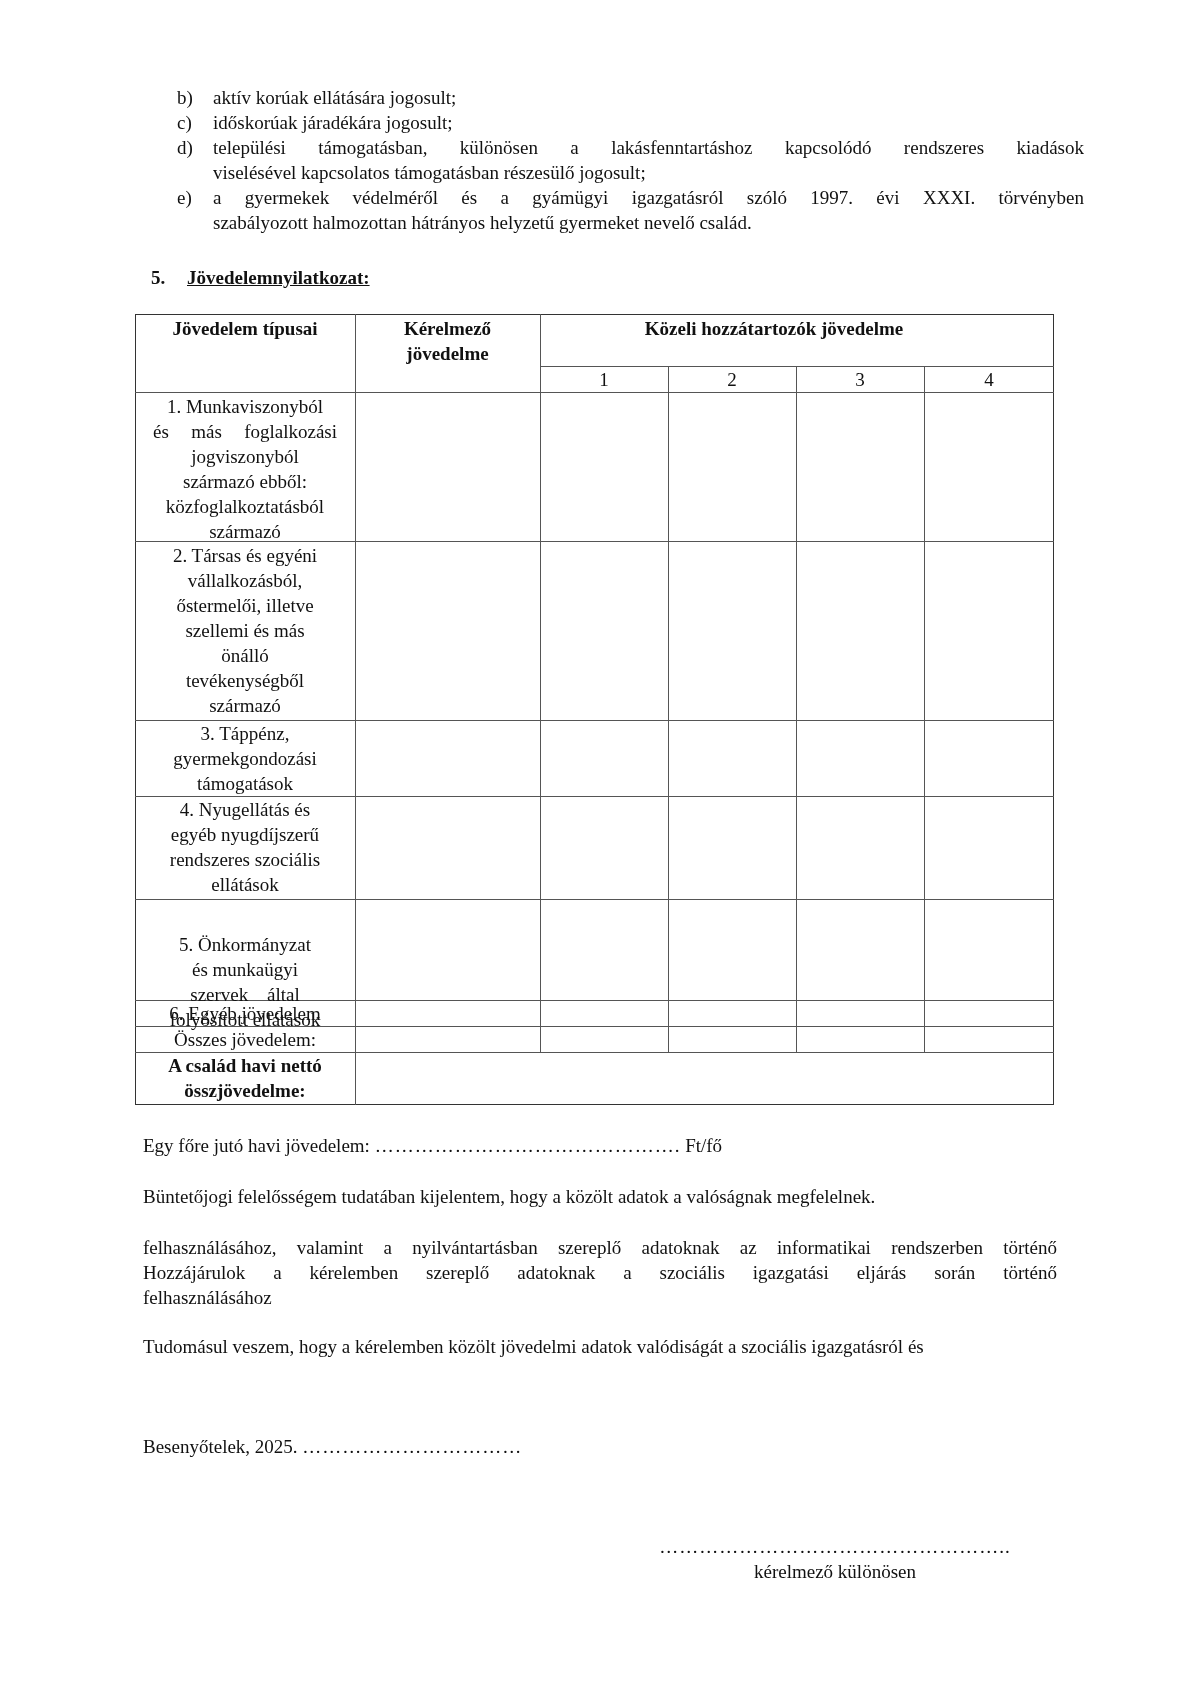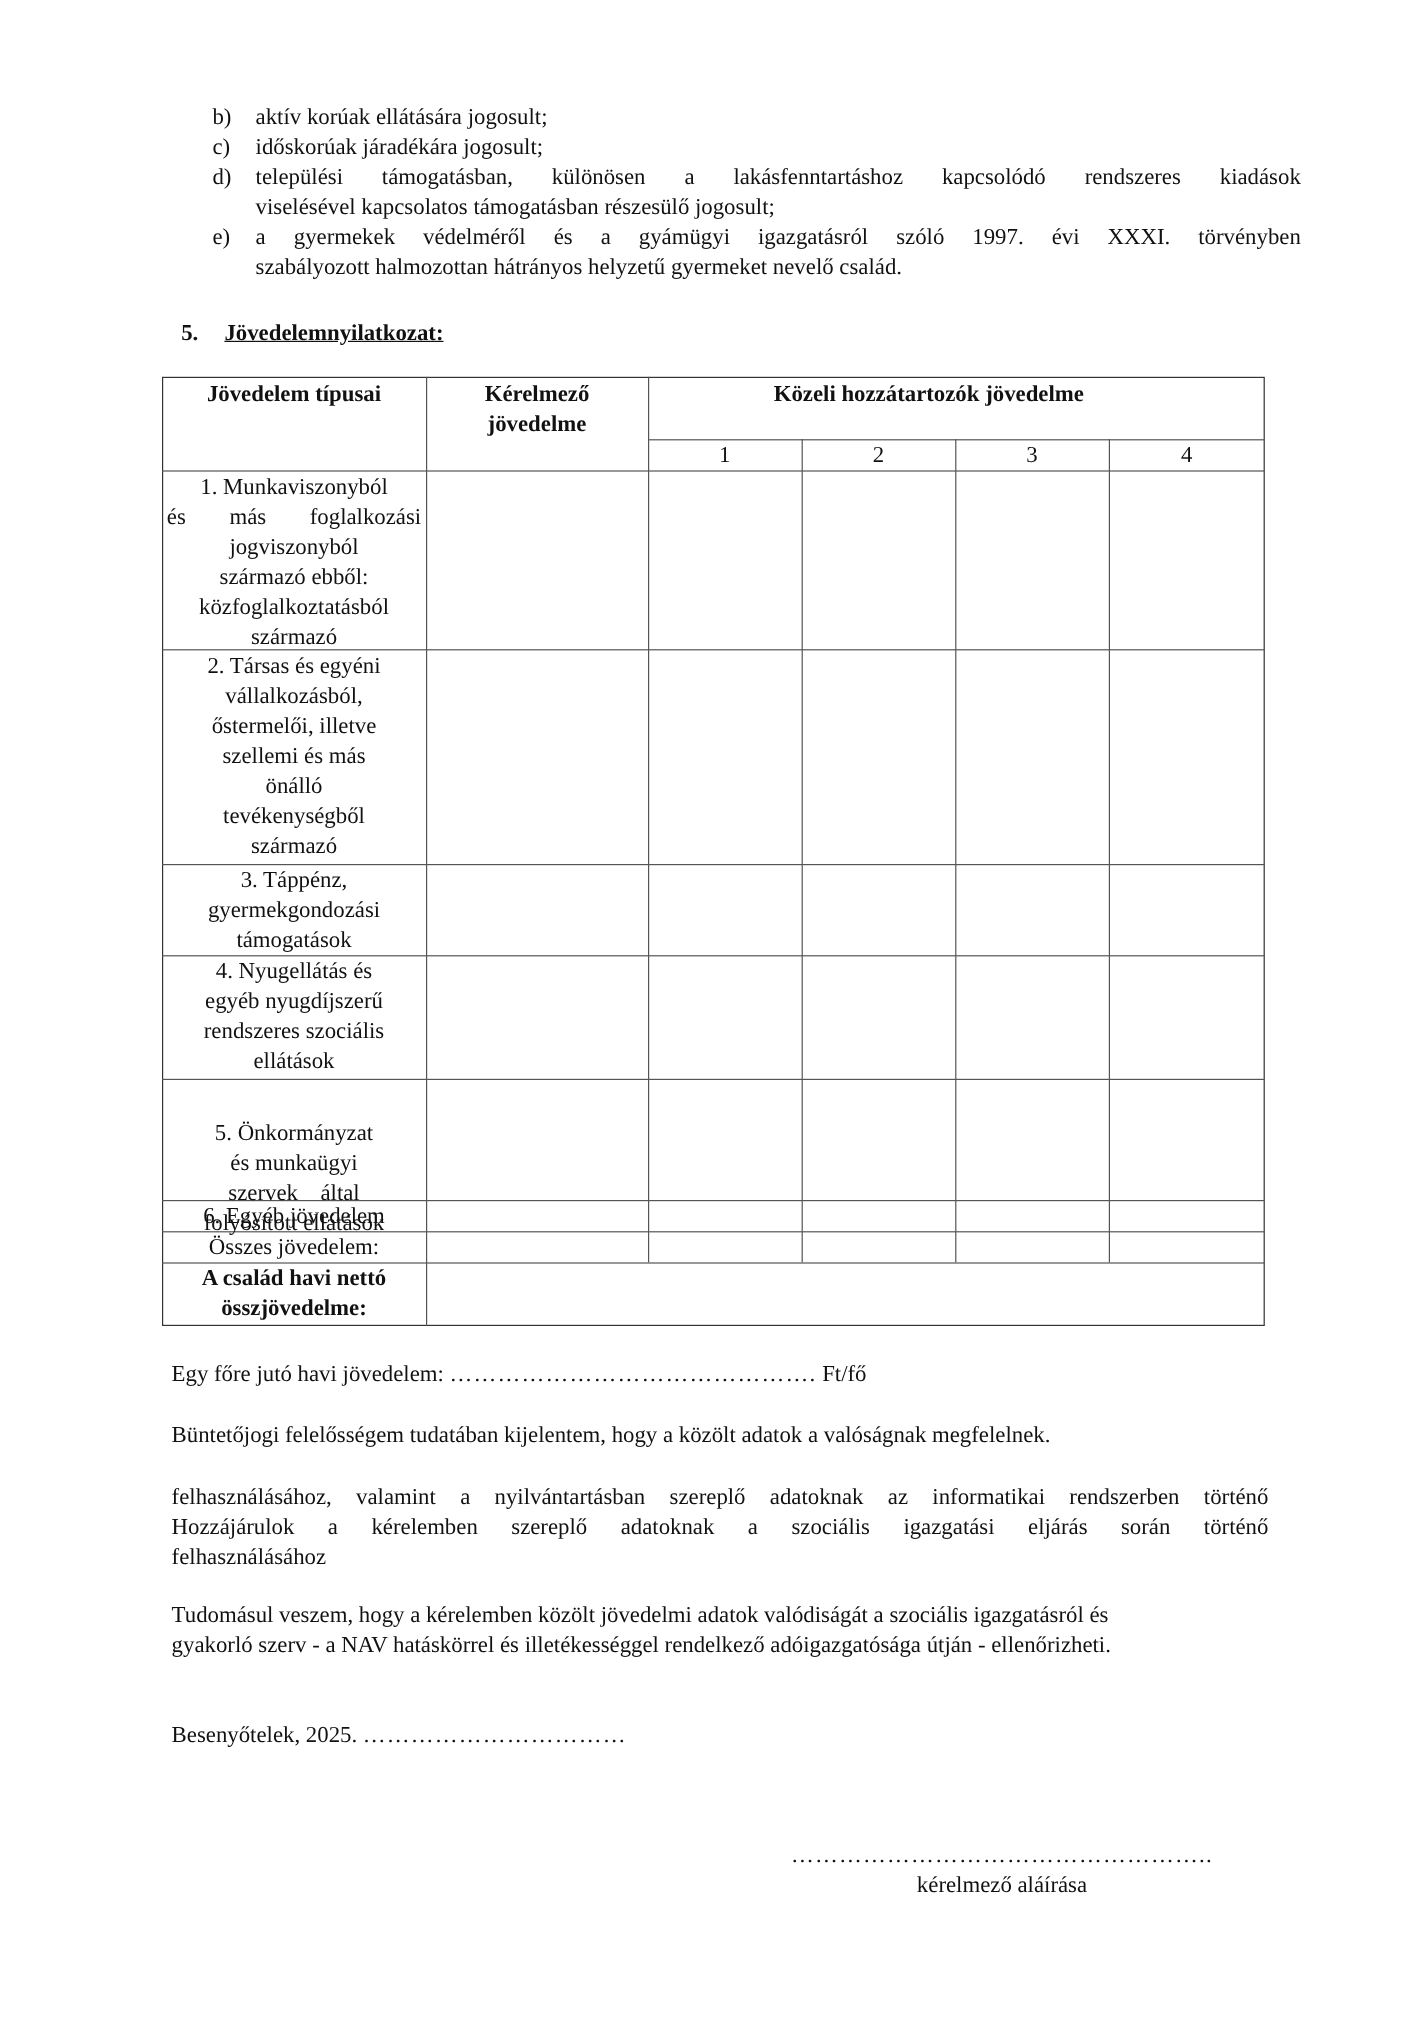--- a/index.html
+++ b/index.html
@@ -16,21 +16,21 @@
     .li .txt.just-first .l1 { display: block; text-align: justify; text-align-last: justify; }
     .li .txt .l2 { display: block; }
     .section-head { left: 151px; top: 265px; font-weight: bold; }
     .section-head .num { display: inline-block; width: 36px; }
     .section-head .ttl { text-decoration: underline; }
 
     
     .grid { position: absolute; border: 1.5px solid #333; box-sizing: border-box; }
     .vline { position: absolute; width: 0; border-left: 1.5px solid #555; }
     .hline { position: absolute; height: 0; border-top: 1.5px solid #555; }
-    .cell { position: absolute; text-align: center; box-sizing: border-box; padding: 0 4px; }
+    .cell { position: absolute; text-align: center; box-sizing: border-box; padding: 0 18px; }
     .hdr { font-weight: bold; }
     .incell { position: absolute; display: block; cursor: text; }
 
     .para { position: absolute; left: 143px; width: 914px; text-align: justify; }
     .para .jl { display: block; text-align: justify; text-align-last: justify; }
     .para .ll { display: block; text-align: left; }
     .dots { letter-spacing: 1px; }
   </style>
 </head>
 <body>
@@ -191,24 +191,23 @@
 <div class="abs" style="left:143px; top:1184px;">Büntetőjogi felelősségem tudatában kijelentem, hogy a közölt adatok a valóságnak megfelelnek.</div>
 
 <div class="para" style="top:1235px;">
   <span class="jl">felhasználásához, valamint a nyilvántartásban szereplő adatoknak az informatikai rendszerben történő</span>
   <span class="jl">Hozzájárulok a kérelemben szereplő adatoknak a szociális igazgatási eljárás során történő</span>
   <span class="ll">felhasználásához</span>
 </div>
 
 <div class="para" style="top:1334px;">
   <span class="ll">Tudomásul veszem, hogy a kérelemben közölt jövedelmi adatok valódiságát a szociális igazgatásról és</span>
-  <span class="ll">gyakorló szerv - a NAV hatáskörrel és illetékességgel rendelkező adóigazgatósága útján - ellenőrizheti.</span>
 </div>
 
 <div class="abs" style="left:143px; top:1434px;">
   <span>Besenyőtelek, 2025.</span>
   <span class="dots">……………………………</span>
 </div>
 
 <div class="abs" style="left:640px; top:1534px; width:390px; text-align:center;">
   <div class="dots">……………………………………………..</div>
-  <div>kérelmező aláírása</div>
+  <div>kérelmező különösen</div>
 </div>
 
 </body></html>

